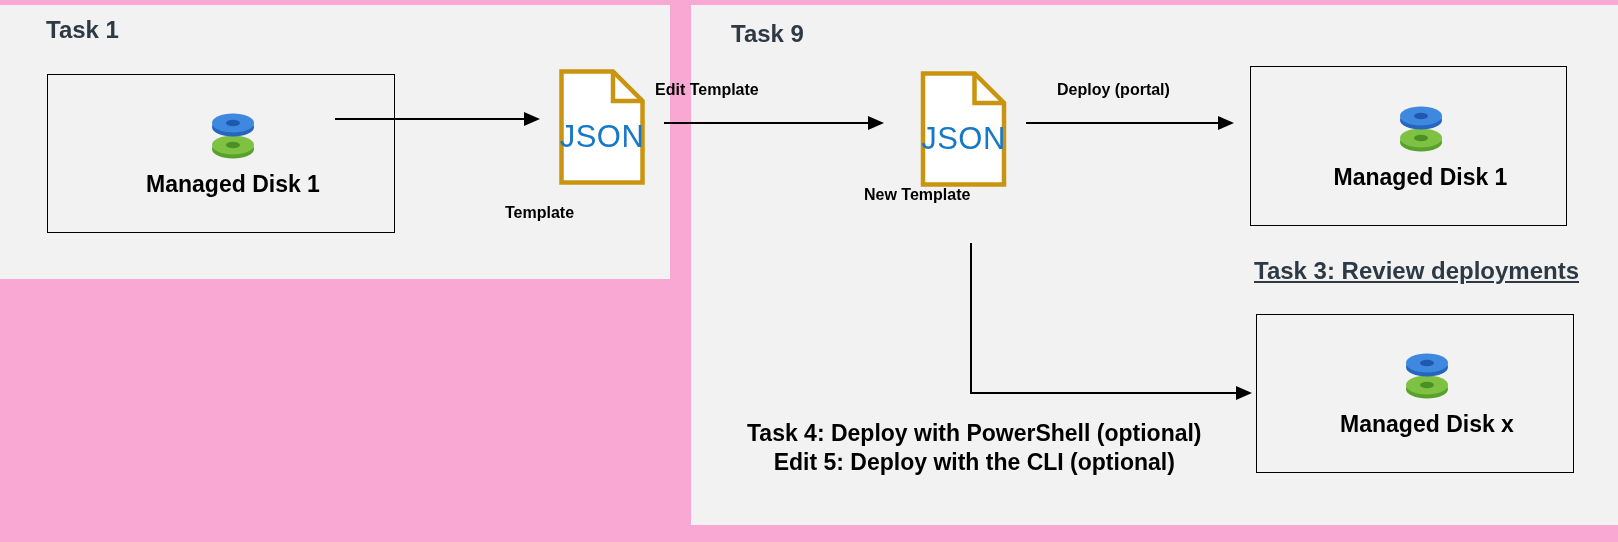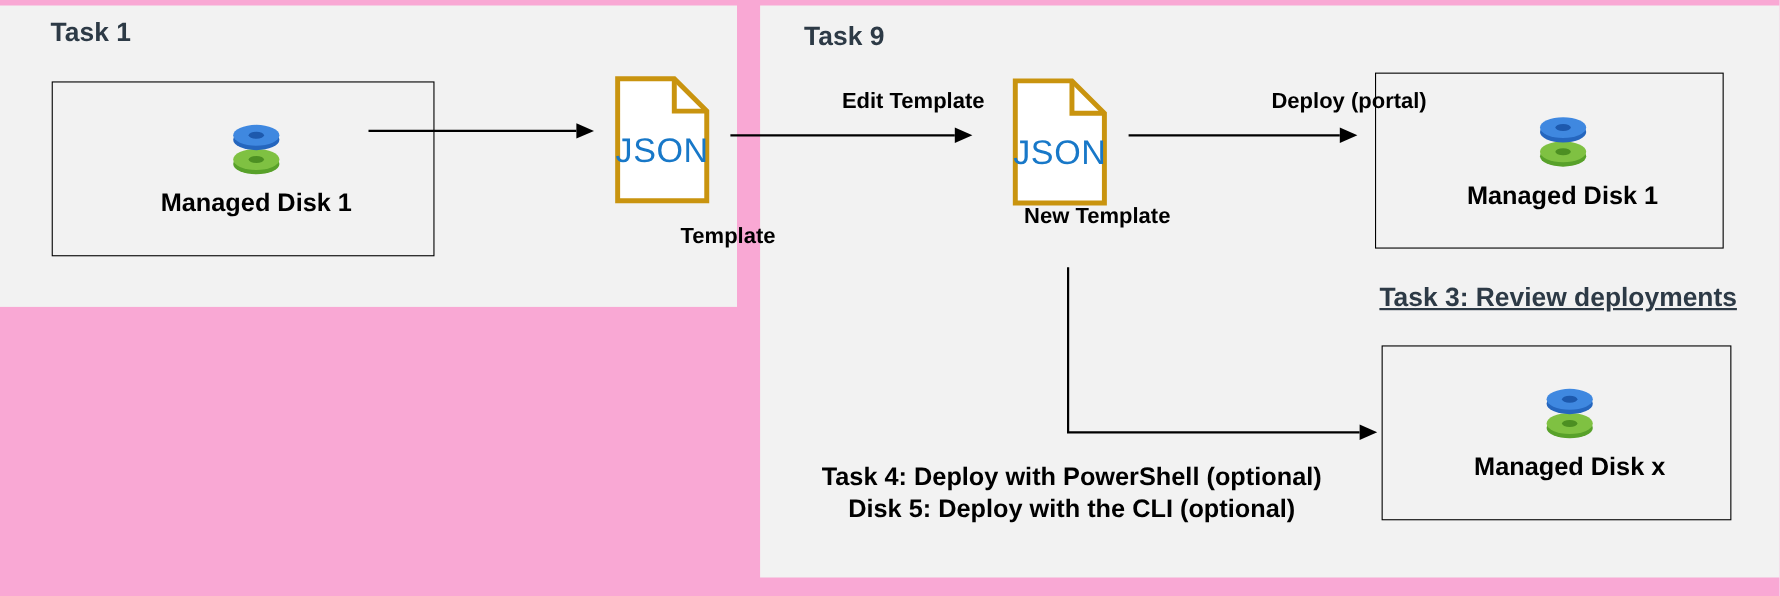--- a/index.html
+++ b/index.html
@@ -9,21 +9,21 @@
   }
   .panel{position:absolute;background:#f2f2f2;}
   .panel-left{left:0;top:5px;width:670px;height:274px;}
   .panel-right{left:691px;top:5px;width:927px;height:520px;}
 
   .abs{position:absolute;}
   .task-title{
     font-size:24px;font-weight:bold;color:#2d3a46;white-space:nowrap;
   }
   .caption,.arrow-label{
-    font-size:20px;font-weight:bold;color:#000;text-align:right;white-space:nowrap;
+    font-size:16px;font-weight:bold;color:#000;text-align:left;white-space:nowrap;
   }
   .note-line{
     font-size:23px;font-weight:bold;color:#000;line-height:29px;white-space:nowrap;text-align:center;
   }
 
   .disk-box{
     position:absolute;border:1.6px solid #000;box-sizing:border-box;
     display:flex;flex-direction:column;align-items:center;justify-content:center;
     gap:10px;padding-top:2px;padding-left:24px;
   }
@@ -120,16 +120,16 @@
       <ellipse cx="26" cy="34" rx="7" ry="3.2" fill="#4c8f22"></ellipse>
       <ellipse cx="26" cy="16" rx="21" ry="9.5" fill="#2566be"></ellipse>
       <ellipse cx="26" cy="12" rx="21" ry="9.5" fill="#3f88e0"></ellipse>
       <ellipse cx="26" cy="12" rx="7" ry="3.2" fill="#1d59ad"></ellipse>
     </svg>
     <div class="disk-label">Managed Disk x</div>
   </div>
 
   <div class="abs" style="left:747px;top:419px;">
     <div class="note-line">Task 4: Deploy with PowerShell (optional)</div>
-    <div class="note-line">Disk 5: Deploy with the CLI (optional)</div>
+    <div class="note-line">Edit 5: Deploy with the CLI (optional)</div>
   </div>
 
 </div>
 
 </body></html>

